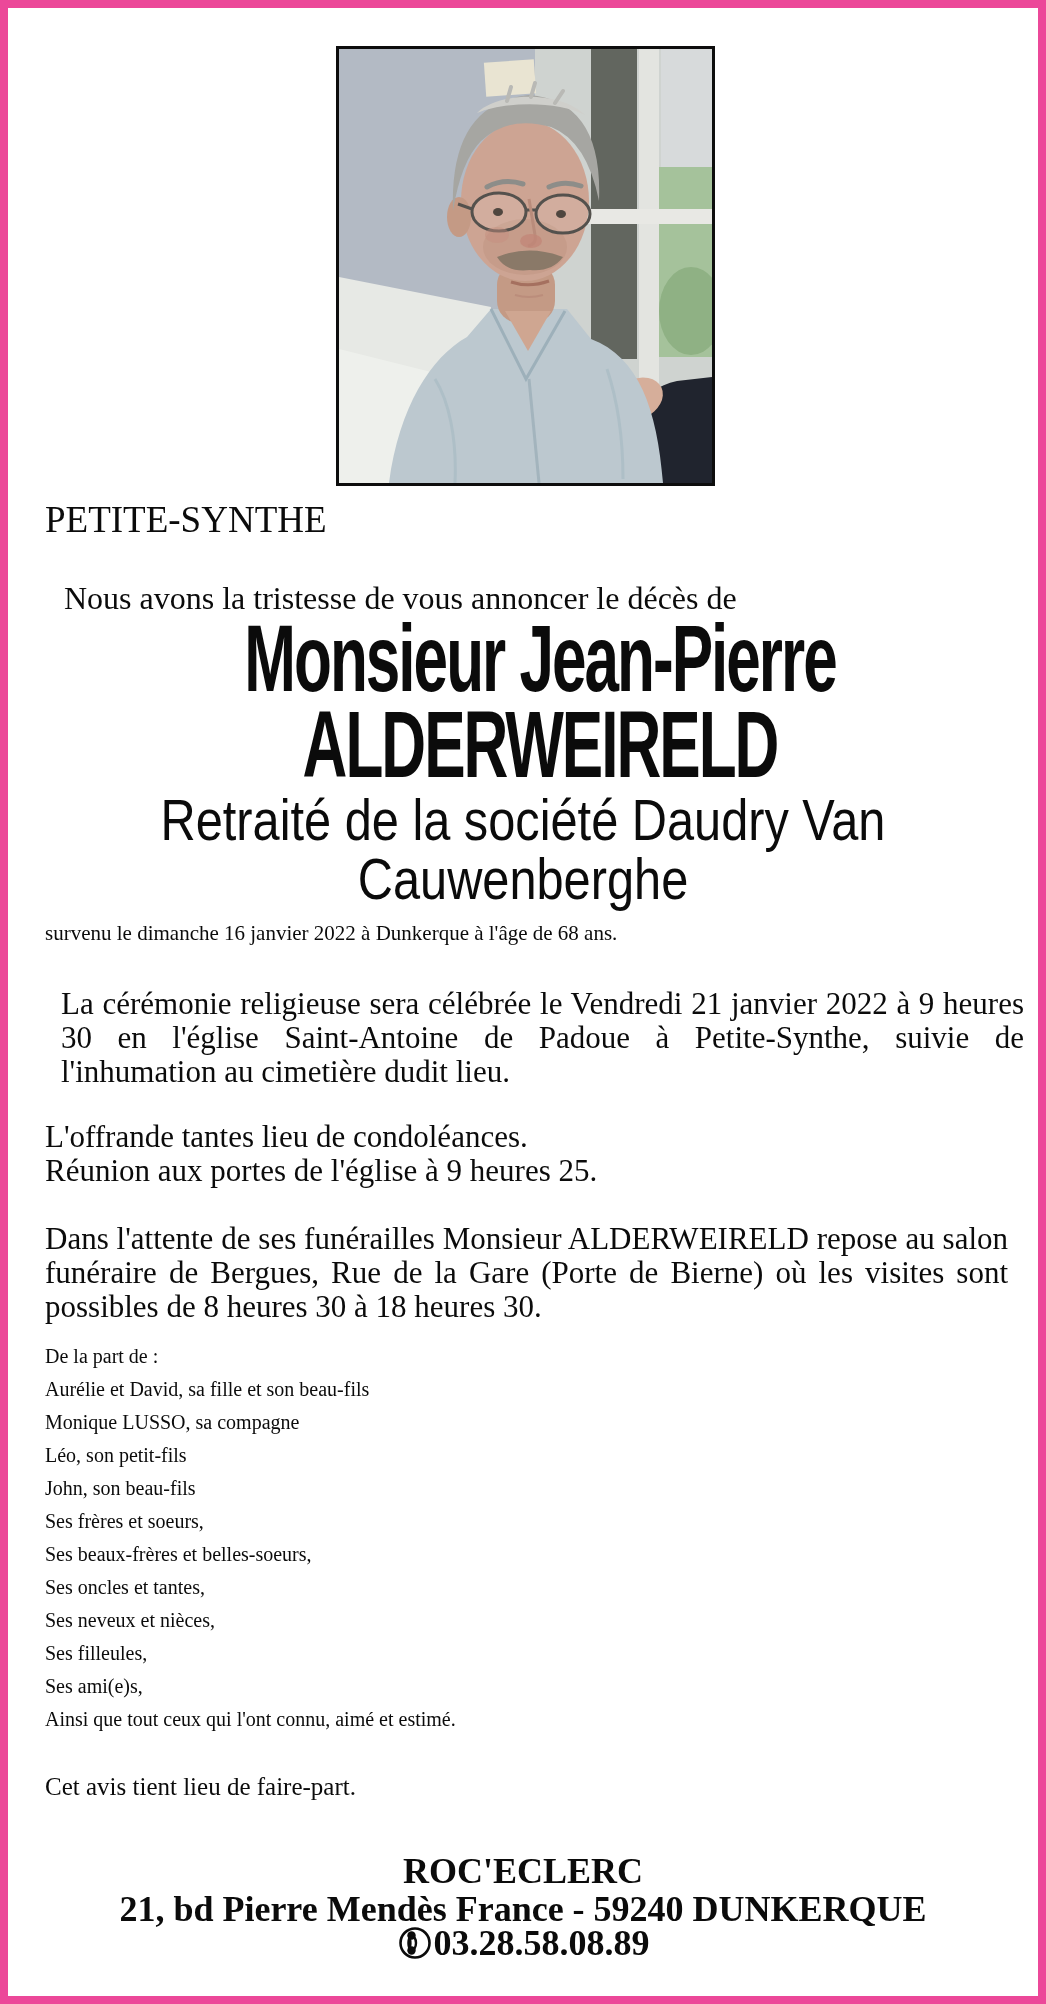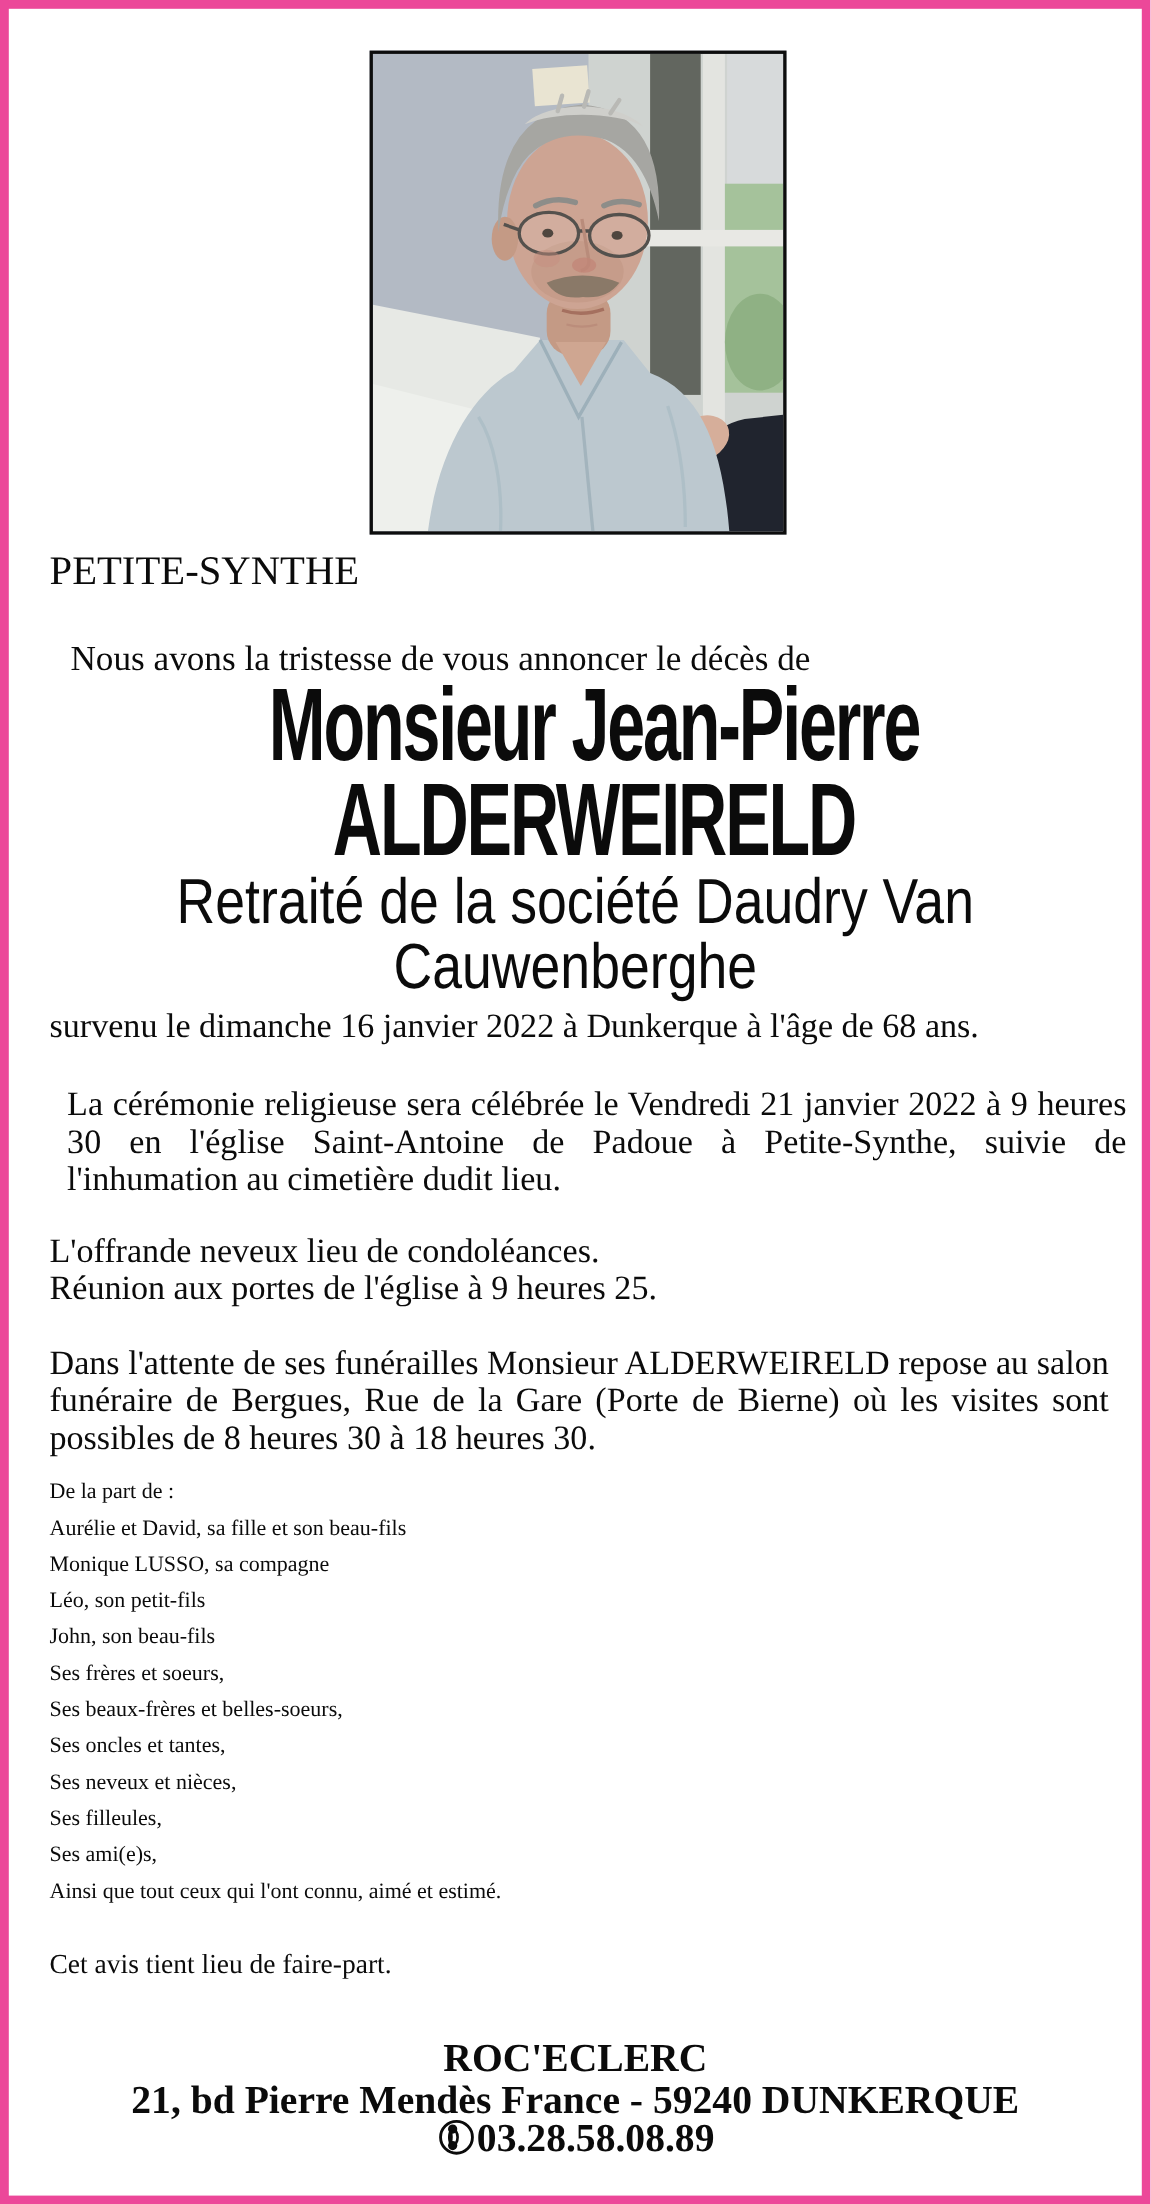--- a/index.html
+++ b/index.html
@@ -41,21 +41,21 @@
     position:absolute;left:0;top:782px;width:100%;
     text-align:center;
     font-family:"Liberation Sans", sans-serif;
     font-weight:400;
   }
   .subtitle-line{
     font-size:58px;line-height:59px;
     transform:scaleX(.84);transform-origin:50% 50%;
     white-space:nowrap;
   }
-  .death-line{position:absolute;left:37px;top:908px;font-size:31px;line-height:34px;width:968px;}
+  .death-line{position:absolute;left:37px;top:908px;font-size:21px;line-height:34px;width:968px;}
   .para{position:absolute;left:37px;font-size:31px;line-height:34px;width:963px;text-align:justify;}
   .ceremony{top:979px;margin-left:16px;}
   .offering{position:absolute;left:37px;top:1112px;font-size:31px;line-height:34px;}
   .repose{top:1214px;}
   .family{position:absolute;left:37px;top:1332px;font-size:20px;line-height:33px;}
   .closing{position:absolute;left:37px;top:1762px;font-size:25px;line-height:34px;}
   
   .footer-name,.footer-address{
     position:absolute;left:0;width:100%;text-align:center;
     font-weight:700;font-size:36px;line-height:38px;
@@ -143,21 +143,21 @@
   <div class="subtitle-block">
     <div class="subtitle-line">Retraité de la société Daudry Van</div>
     <div class="subtitle-line">Cauwenberghe</div>
   </div>
 
   <div class="death-line">survenu le dimanche 16 janvier 2022 à Dunkerque à l'âge de 68 ans.</div>
 
   <div class="para ceremony">La cérémonie religieuse sera célébrée le Vendredi 21 janvier 2022 à 9 heures 30 en l'église Saint-Antoine de Padoue à Petite-Synthe, suivie de l'inhumation au cimetière dudit lieu.</div>
 
   <div class="offering">
-    <div>L'offrande neveux lieu de condoléances.</div>
+    <div>L'offrande tantes lieu de condoléances.</div>
     <div>Réunion aux portes de l'église à 9 heures 25.</div>
   </div>
 
   <div class="para repose">Dans l'attente de ses funérailles Monsieur ALDERWEIRELD repose au salon funéraire de Bergues, Rue de la Gare (Porte de Bierne) où les visites sont possibles de 8 heures 30 à 18 heures 30.</div>
 
   <div class="family">
     <div>De la part de :</div>
     <div>Aurélie et David, sa fille et son beau-fils</div>
     <div>Monique LUSSO, sa compagne</div>
     <div>Léo, son petit-fils</div>

